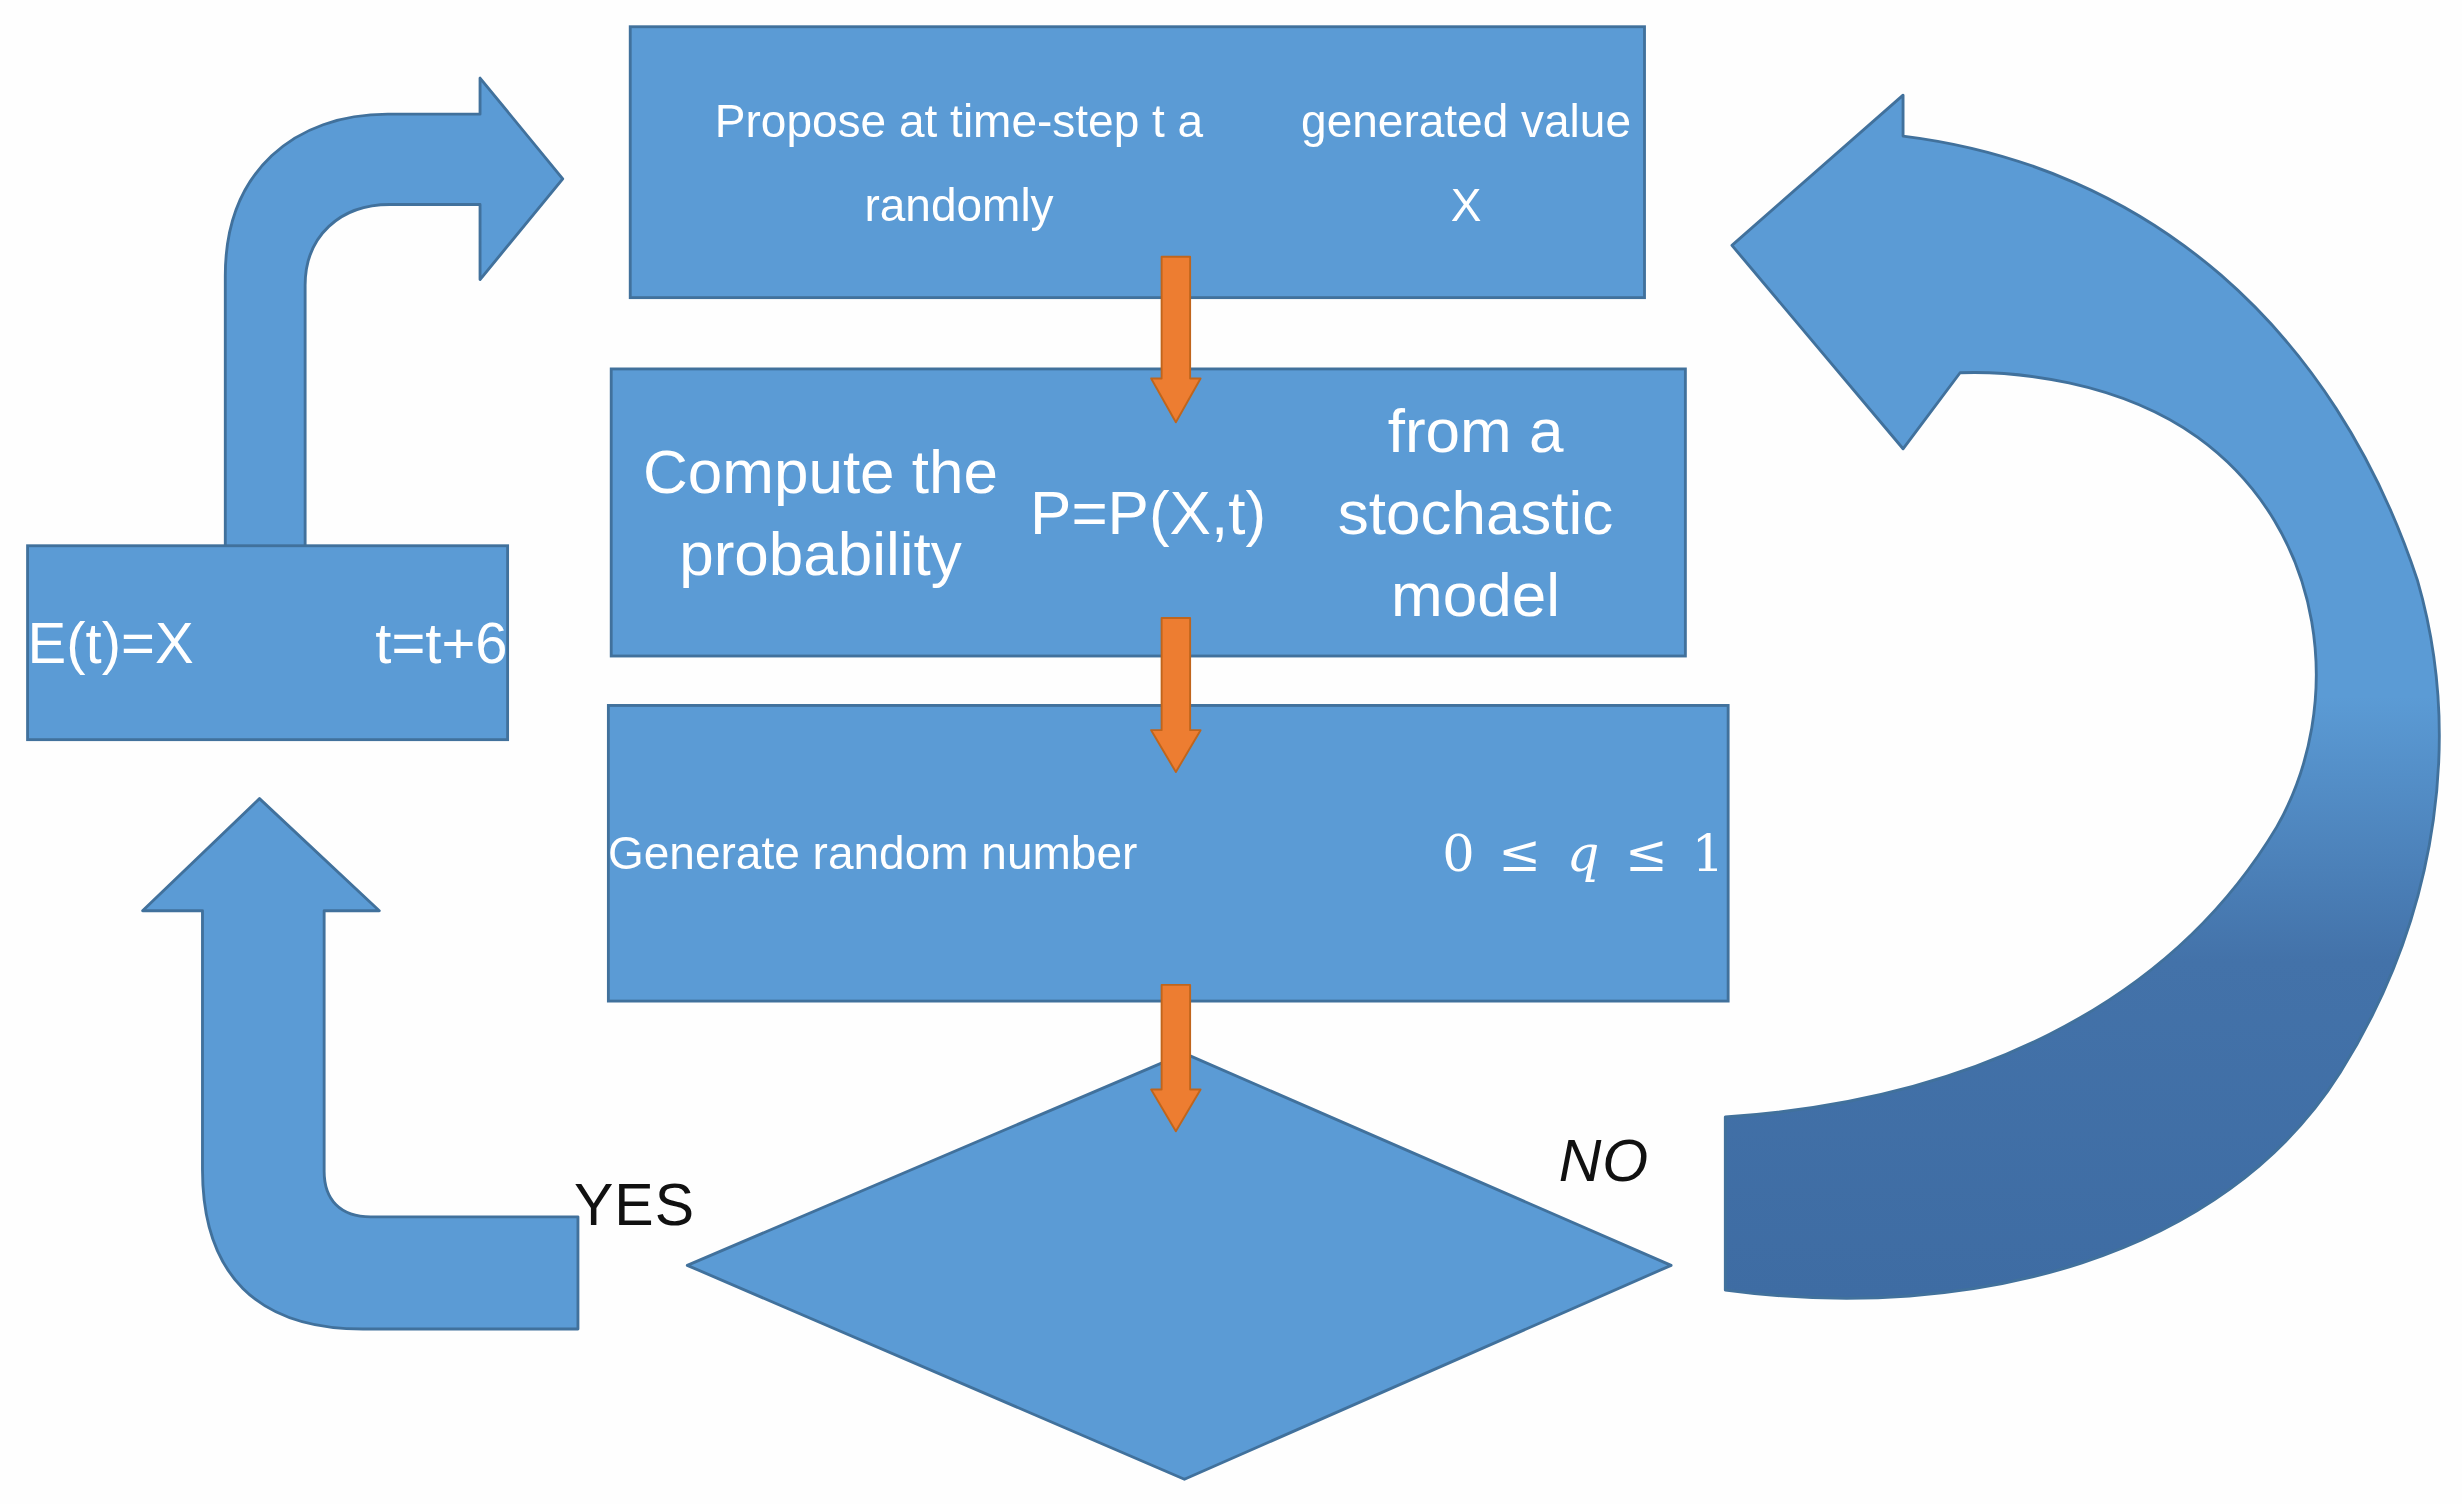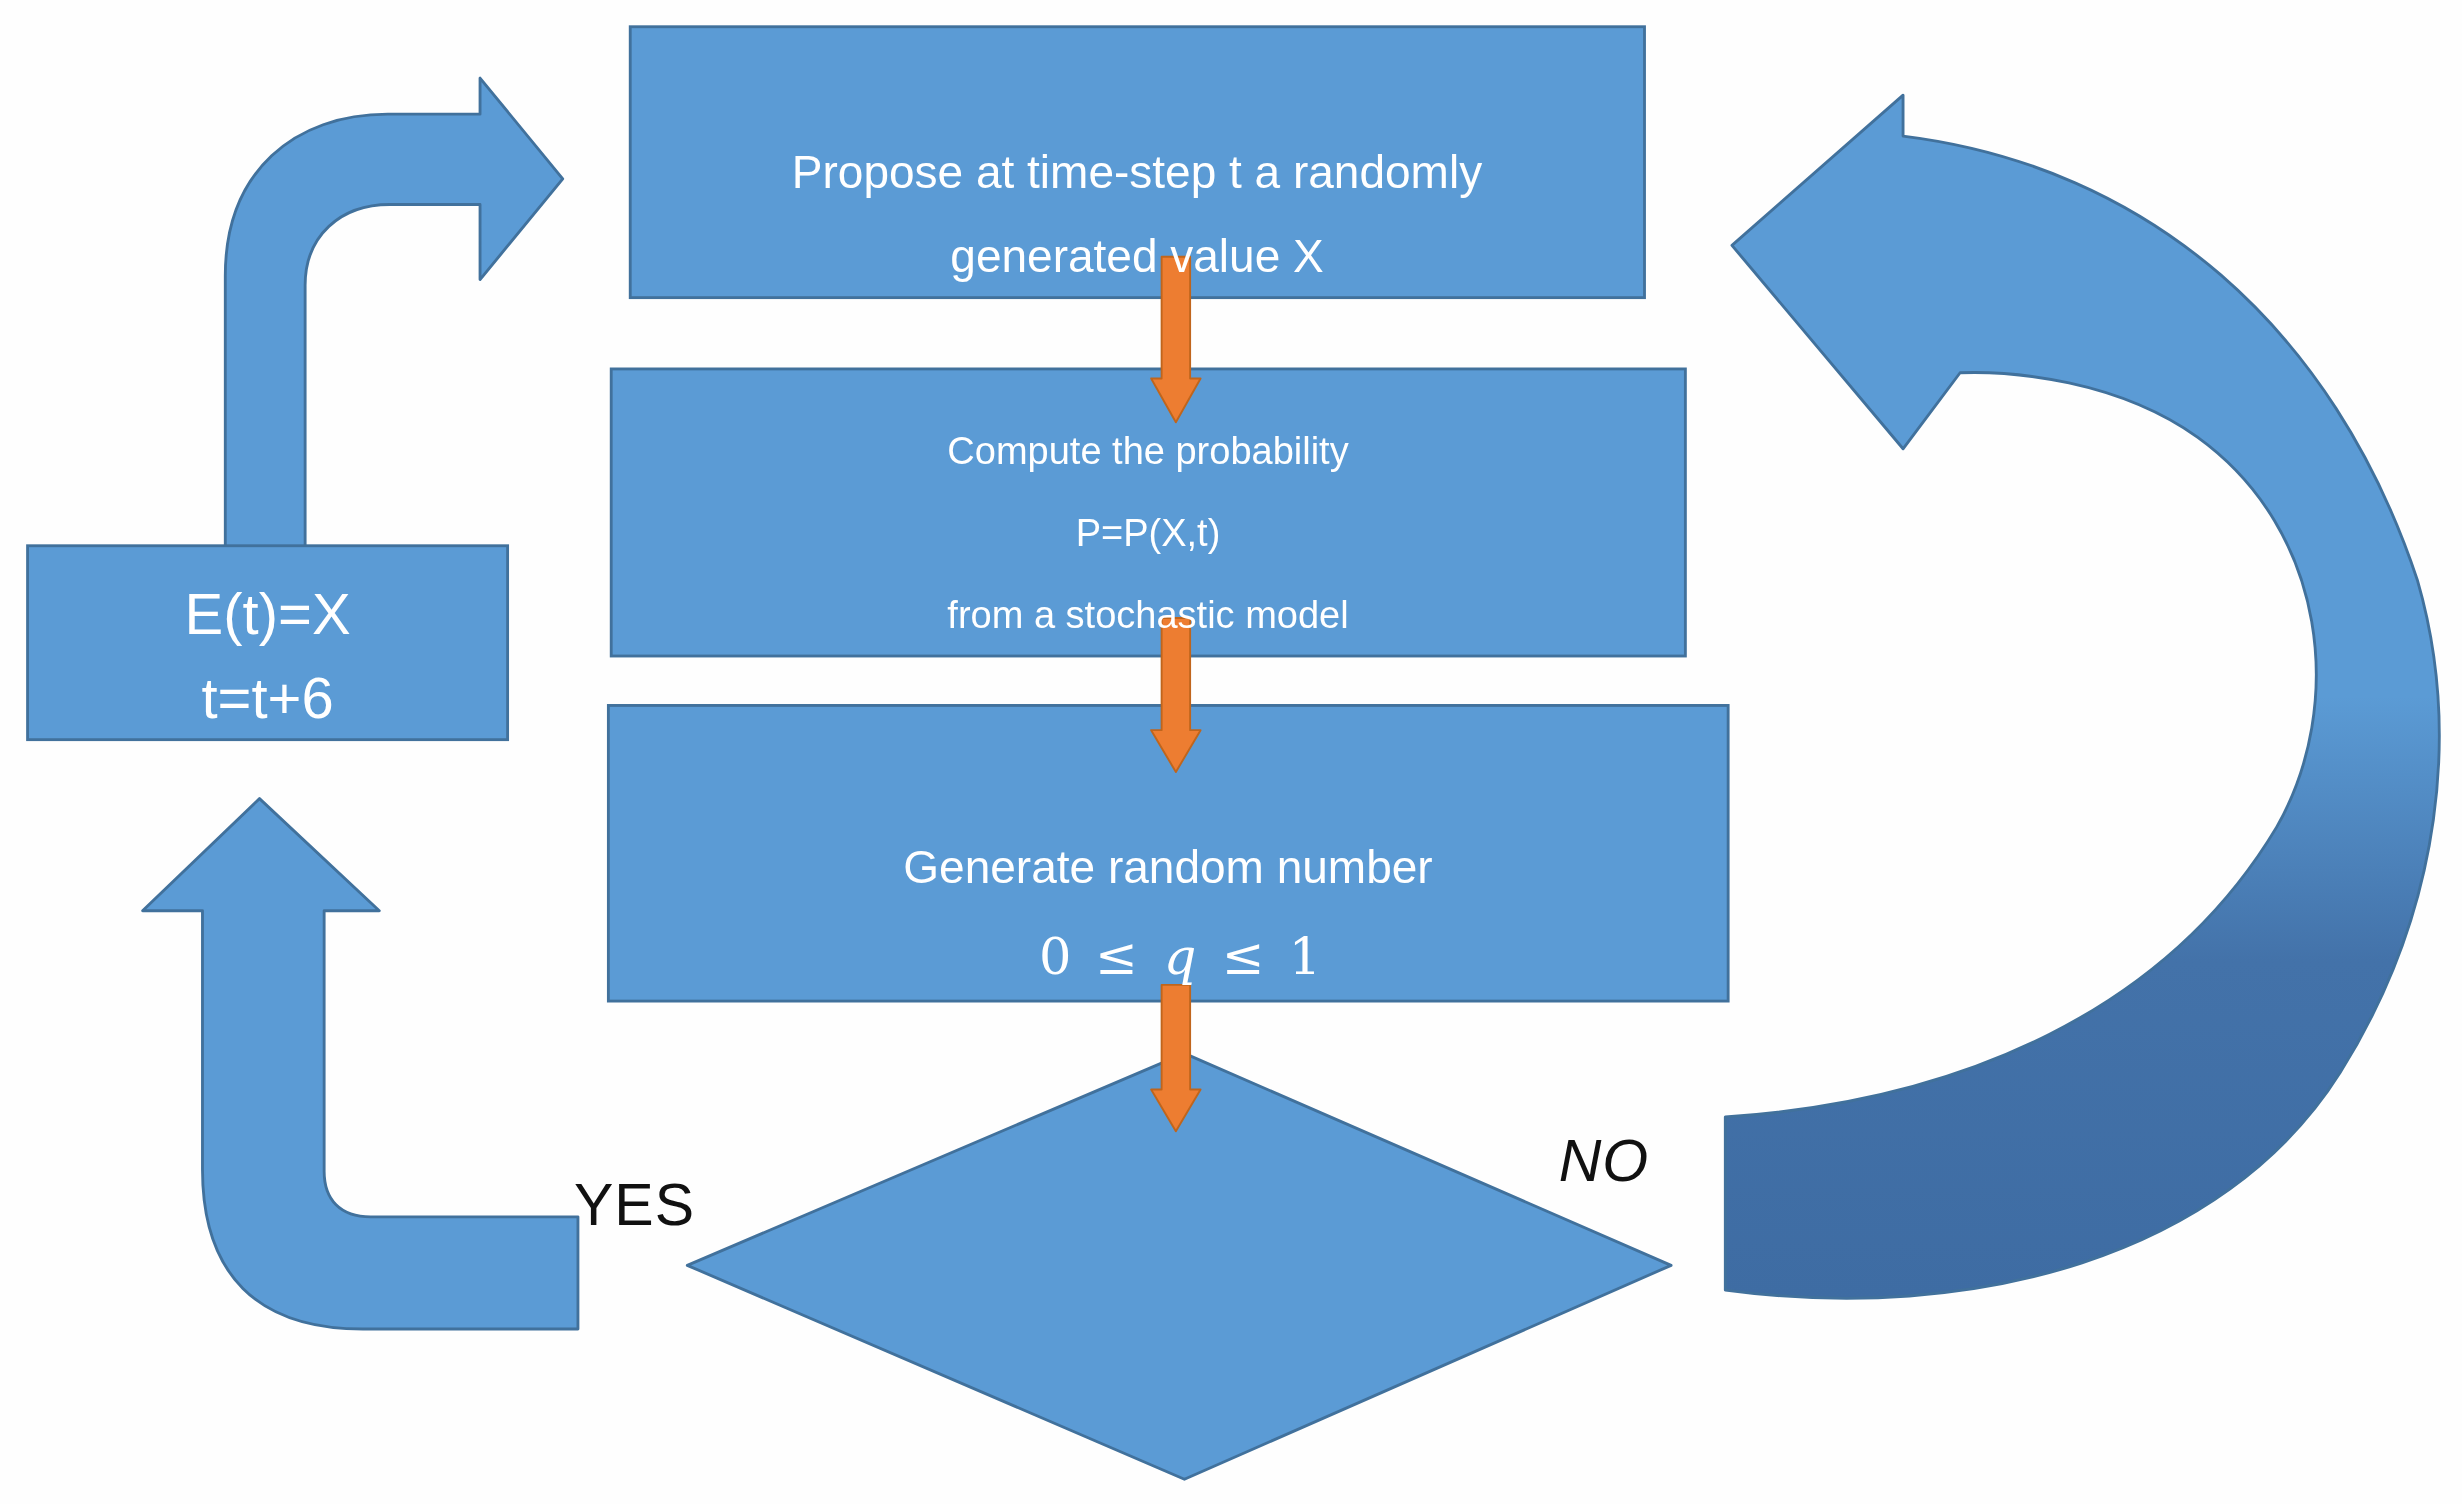--- a/index.html
+++ b/index.html
@@ -12,26 +12,26 @@
     --text-dark:#111111;
     --bg:#fefefe;
   }
   html,body{margin:0;padding:0;background:var(--bg);}
   #canvas{
     position:relative;width:2462px;height:1505px;background:var(--bg);
     font-family:"Liberation Sans","DejaVu Sans",sans-serif;overflow:hidden;
   }
   #shapes{position:absolute;left:0;top:0;width:2462px;height:1505px;}
   .boxtext{
-    position:absolute;display:flex;flex-direction:column;justify-content:flex-end;align-items:center;
+    position:absolute;display:flex;flex-direction:row;justify-content:space-between;align-items:center;
     color:var(--text-light);text-align:center;pointer-events:none;
   }
   .boxtext .ln{display:block;}
   .t-propose{left:630px;top:27px;width:1014px;height:271px;font-size:46px;line-height:84px;}
-  .t-compute{left:611px;top:369px;width:1074px;height:287px;font-size:38px;line-height:82px;}
+  .t-compute{left:611px;top:369px;width:1074px;height:287px;font-size:62px;line-height:82px;}
   .t-generate{left:608px;top:705px;width:1120px;height:296px;font-size:46px;line-height:89px;}
   .t-update{left:27.6px;top:546px;width:480px;height:194px;font-size:58px;line-height:84px;}
   .t-decision{left:992px;top:1218px;width:380px;height:95px;font-size:51px;}
   .formula{font-family:"DejaVu Serif","Liberation Serif",serif;font-size:51px;letter-spacing:3.8px;margin-left:28px;}
   .formula .mvar{font-style:italic;padding:0 1.9px;}
   .branch{
     position:absolute;color:var(--text-dark);font-size:59px;letter-spacing:1px;
     display:flex;align-items:center;justify-content:center;pointer-events:none;
   }
   .b-yes{left:568px;top:1171px;width:133px;height:68px;}

